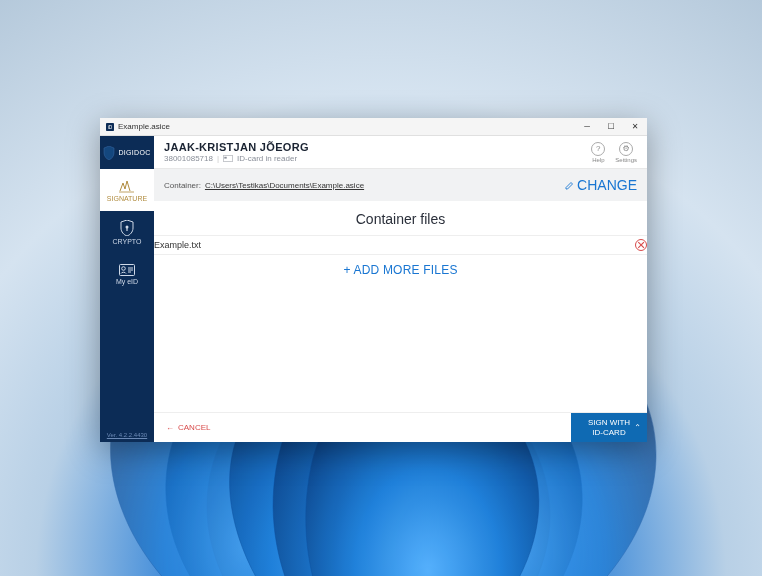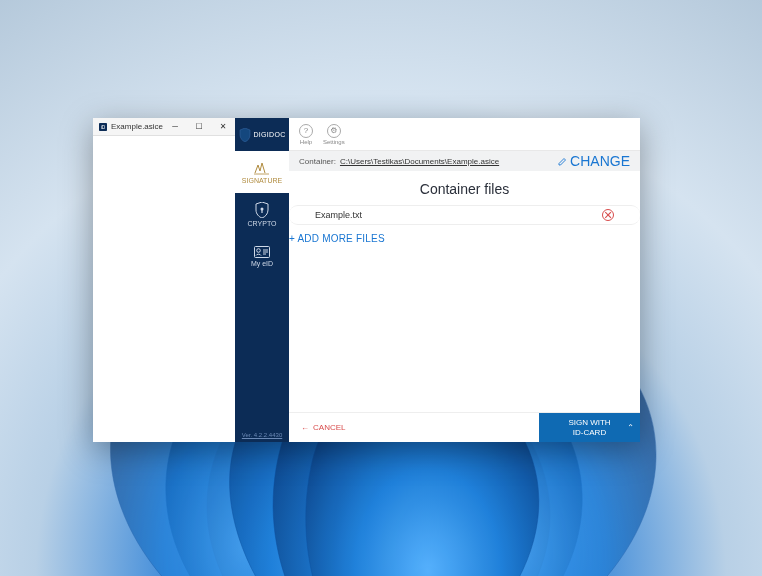--- a/index.html
+++ b/index.html
@@ -5,25 +5,25 @@
   * { box-sizing: border-box; margin: 0; padding: 0; }
   html, body { width: 762px; height: 576px; overflow: hidden; font-family: "Segoe UI", Arial, sans-serif; }
   body {
     background: radial-gradient(circle at 50% 100%, #3da1e8 0%, #1f79d6 25%, #b8d0e6 50%, #d5e3f0 70%, #b5c9db 100%);
     position: relative;
   }
   .swirl { position: absolute; inset: 0; overflow: hidden; z-index: 0; }
   .swirl svg { position: absolute; bottom: -180px; left: 50%; transform: translateX(-50%); }
   .window {
     position: absolute;
-    left: 93px; top: 118px;
+    left: 100px; top: 118px;
     width: 547px; height: 324px;
     background: #fff;
     box-shadow: 0 8px 30px rgba(0,0,0,0.35);
-    display: flex; flex-direction: row;
+    display: flex; flex-direction: column;
     z-index: 10;
   }
   .titlebar {
     height: 18px;
     background: #f5f5f5;
     border-bottom: 1px solid #e0e0e0;
     display: flex; align-items: center;
     font-size: 8px; color: #333;
     padding-left: 6px;
   }
@@ -42,37 +42,37 @@
   .version { font-size: 6px; color: #6b89b5; text-align: center; padding: 4px 0; text-decoration: underline; }
   .content { flex: 1; display: flex; flex-direction: column; min-width: 0; }
   .header { height: 33px; border-bottom: 1px solid #e8e8e8; display: flex; align-items: center; padding: 0 10px; }
   .hdr-left { flex: 1; }
   .user-name { font-size: 11px; font-weight: 600; color: #1a2332; letter-spacing: 0.3px; }
   .user-sub { font-size: 8px; color: #8a8f99; display: flex; align-items: center; gap: 4px; margin-top: 1px; }
   .user-sub .sep { color: #ccc; }
   .hdr-icons { display: flex; gap: 10px; }
   .hdr-icon { display: flex; flex-direction: column; align-items: center; font-size: 6px; color: #888; cursor: pointer; }
   .hdr-icon .ic { width: 14px; height: 14px; border: 1px solid #aaa; border-radius: 50%; display: flex; align-items: center; justify-content: center; font-size: 8px; margin-bottom: 1px; }
-  .pathbar { height: 20px; background: #f1f2f3; font-size: 8px; color: #555; display: flex; align-items: center; padding: 4px 10px; }
+  .pathbar { height: 20px; background: #f1f2f3; font-size: 8px; color: #555; display: flex; align-items: center; padding: 16px 10px; }
   .pathbar .lbl { margin-right: 4px; }
   .pathbar .path { text-decoration: underline; color: #333; cursor: pointer; }
   .pathbar .sp { flex: 1; }
   .change-btn { color: #1976d2; font-size: 14px; cursor: pointer; display: flex; align-items: center; gap: 3px; }
   .body { flex: 1; display: flex; flex-direction: column; padding: 0; overflow: hidden; }
   .section-title { text-align: center; font-size: 14px; color: #2a2f3a; padding: 10px 0 8px 0; }
-  .file-row { display: flex; align-items: center; padding: 0 26px; height: 20px; border-top: 1px solid #eee; border-bottom: 1px solid #eee; font-size: 9px; color: #333; border-radius: 9px; }
+  .file-row { display: flex; align-items: center; padding: 0 0; height: 20px; border-top: 1px solid #eee; border-bottom: 1px solid #eee; font-size: 9px; color: #333; }
   .file-row .fsp { flex: 1; }
   .file-remove { color: #d84b4b; cursor: pointer; font-size: 11px; width: 12px; height: 12px; border: 1px solid #d84b4b; border-radius: 50%; display: flex; align-items: center; justify-content: center; line-height: 1; }
-  .add-more { text-align: left; font-size: 10px; color: #1976d2; padding: 8px 0; cursor: pointer; letter-spacing: 0.2px; }
+  .add-more { text-align: center; font-size: 12px; color: #1976d2; padding: 8px 0; cursor: pointer; letter-spacing: 0.2px; }
   .body-fill { flex: 1; }
   .footer { height: 30px; display: flex; align-items: stretch; border-top: 1px solid #eee; }
   .footer .f-btn { display: flex; align-items: center; justify-content: center; font-size: 8px; padding: 0 12px; cursor: pointer; color: #1976d2; }
   .footer .cancel { color: #d84b4b; display: flex; align-items: center; gap: 4px; }
   .footer .sp { flex: 1; }
-  .sign-btn { background: #0f6ab3; color: #fff; width: 101px; display: flex; align-items: center; justify-content: center; font-size: 8px; text-align: center; line-height: 1.2; position: relative; cursor: pointer; }
+  .sign-btn { background: #0f6ab3; color: #fff; width: 76px; display: flex; align-items: center; justify-content: center; font-size: 8px; text-align: center; line-height: 1.2; position: relative; cursor: pointer; }
   .sign-btn .chev { position: absolute; right: 6px; top: 50%; transform: translateY(-50%); font-size: 8px; }
 </style>
 </head>
 <body>
 
 <div class="swirl">
   <svg width="900" height="700" viewBox="0 0 900 700">
     <defs>
       <radialGradient id="g1" cx="50%" cy="60%" r="60%">
         <stop offset="0%" stop-color="#58b3ff"></stop>
@@ -139,20 +139,32 @@
             <line x1="9" y1="8" x2="12" y2="8" stroke="#cfd9e8"></line>
           </svg>
         <span class="lbl">My eID</span>
       </div>
       <div class="sb-filler"></div>
       <div class="version">Ver. 4.2.2.4430</div>
     </div>
 
     <div class="content">
       <div class="header">
+        <div class="hdr-left">
+          <div class="user-name">JAAK-KRISTJAN JÕEORG</div>
+          <div class="user-sub">
+            <span>38001085718</span>
+            <span class="sep">|</span>
+            <svg width="10" height="7" viewBox="0 0 10 7">
+                <rect x="0.3" y="0.3" width="9.4" height="6.4" rx="0.8" stroke="#8a8f99" fill="none" stroke-width="0.6"></rect>
+                <rect x="1.3" y="1.8" width="2.4" height="1.8" fill="#8a8f99"></rect>
+              </svg>
+            <span>ID-card in reader</span>
+          </div>
+        </div>
         <div class="hdr-icons">
           <div class="hdr-icon">
             <div class="ic">?</div>
             <span>Help</span>
           </div>
           <div class="hdr-icon">
             <div class="ic">⚙</div>
             <span>Settings</span>
           </div>
         </div>

